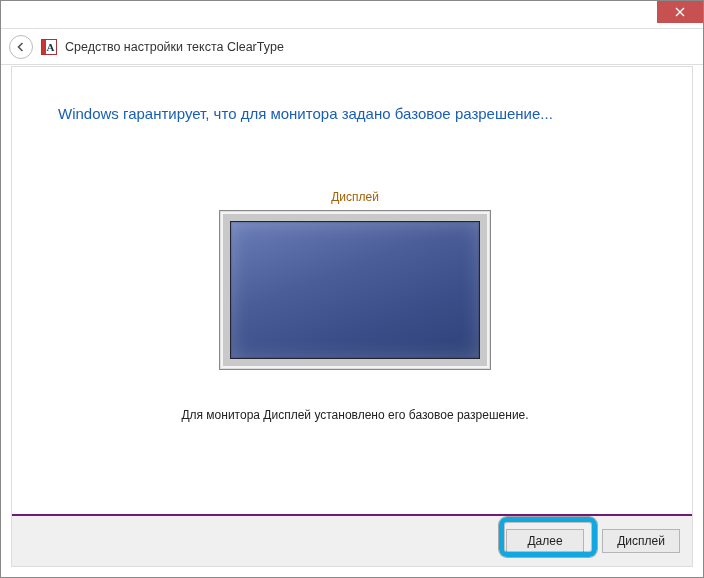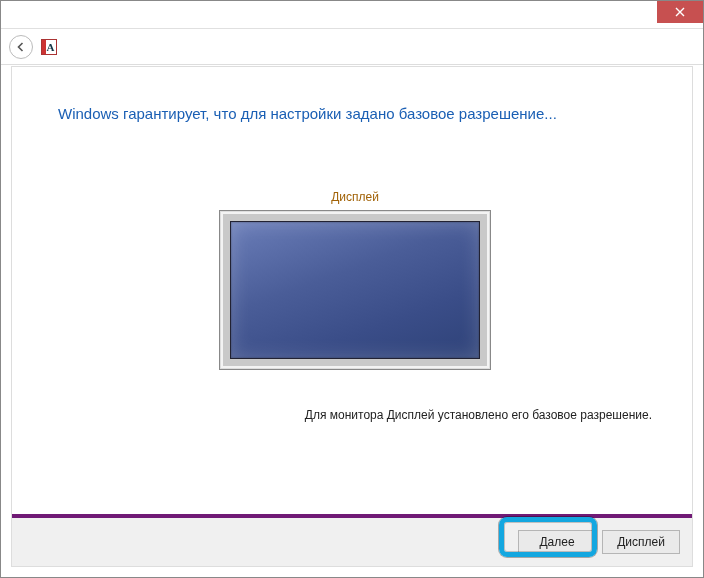--- a/index.html
+++ b/index.html
@@ -119,35 +119,35 @@
       width: 100%;
       height: 100%;
       background: linear-gradient(160deg, #6a7db8 0%, #4a5d98 40%, #3a4d88 70%, #2e4278 100%);
       border: 1px solid #223;
       box-shadow: inset 0 0 20px rgba(255,255,255,0.2), inset 0 0 2px rgba(0,0,0,0.5);
     }
     .status-text {
       font-size: 12px;
       color: #222;
       margin-top: 38px;
-      text-align: right;
+      text-align: center;
     }
     .footer {
       position: absolute;
       bottom: 0;
       left: 0;
       right: 0;
       height: 52px;
       background: #f0f0f0;
-      border-top: 4px solid #701a75;
+      border-top: 2px solid #701a75;
       display: flex;
       justify-content: flex-end;
       align-items: center;
       padding-right: 12px;
-      gap: 6px;
+      gap: 18px;
     }
     .btn {
       min-width: 78px;
       height: 24px;
       font-size: 12px;
       background: #eaeaea;
       border: 1px solid #b5b5b5;
       cursor: pointer;
       padding: 0 12px;
       color: #222;
@@ -180,25 +180,26 @@
 
 <div class="header">
   <div class="back-btn">
     <svg width="12" height="12" viewBox="0 0 12 12">
       <path d="M7.5 2 L3.5 6 L7.5 10" stroke="#555" stroke-width="1.6" fill="none"></path>
     </svg>
   </div>
   <div class="app-icon">
       <span>A</span>
     </div>
+  <div class="header-title">Средство настройки текста ClearType</div>
 </div>
 
 <div class="content-wrap">
   <div class="content">
-    <div class="heading">Windows гарантирует, что для настройки задано базовое разрешение...</div>
+    <div class="heading">Windows гарантирует, что для монитора задано базовое разрешение...</div>
 
     <div class="display-block">
       <div class="display-label">Дисплей</div>
       <div class="monitor">
         <div class="monitor-outer">
           <div class="monitor-screen"></div>
         </div>
       </div>
     </div>
 

